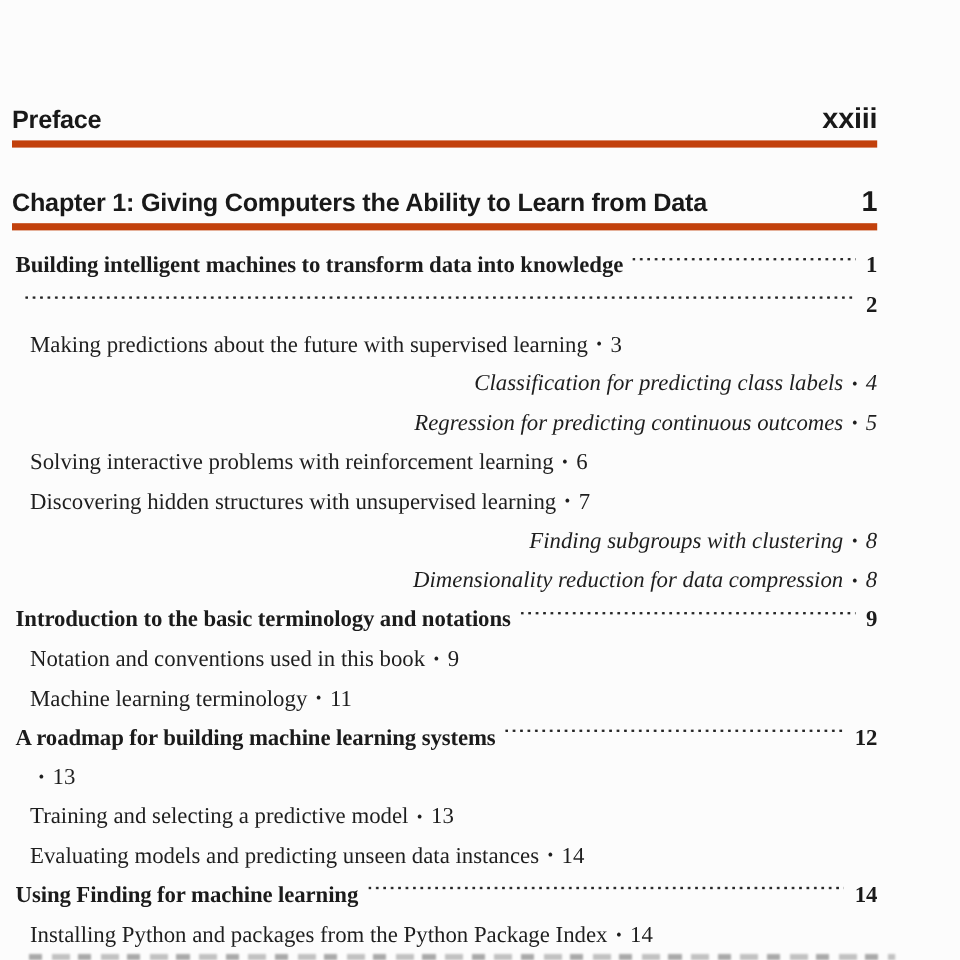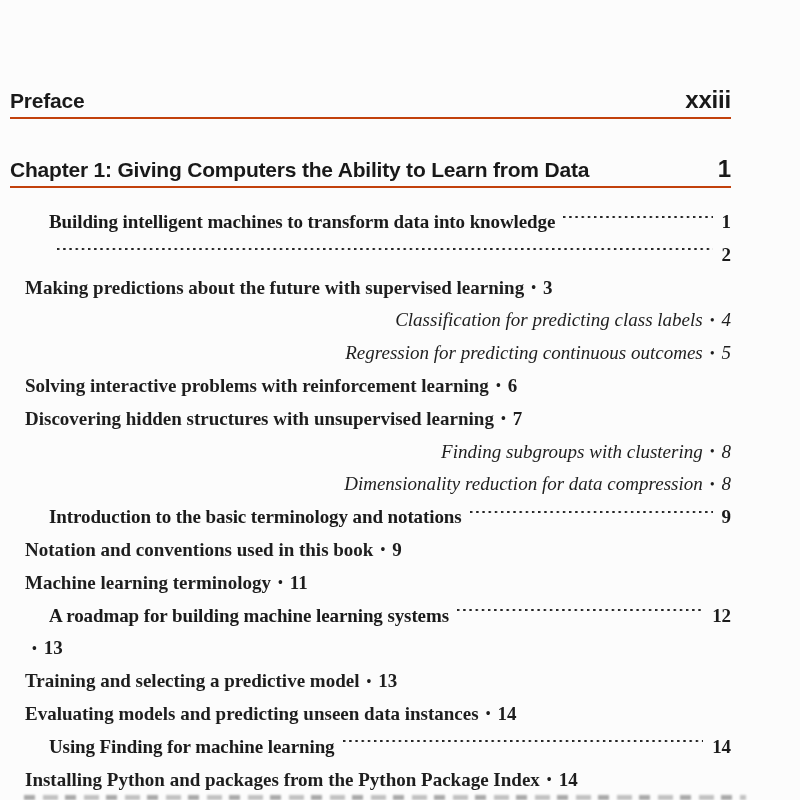--- a/index.html
+++ b/index.html
@@ -24,21 +24,21 @@
     width: 721px;
     display: flex;
     justify-content: space-between;
     align-items: baseline;
     font-family: "Liberation Sans", sans-serif;
     font-weight: 700;
     font-size: 21px;
     letter-spacing: -0.2px;
     line-height: 32px;
     color: #191919;
-    border-bottom: 2px solid #c2410c;
+    border-bottom: 6px solid #c2410c;
     white-space: nowrap;
   }
   .heading.preface { top: 84px; }
   .heading.chapter { top: 153px; }
   .heading .hpage { font-size: 24px; }
 
   
   .toc {
     position: absolute;
     top: 206px;
@@ -46,22 +46,22 @@
     width: 718px;
     font-size: 19px;
   }
   .row {
     height: 32.8px;
     line-height: 32.8px;
     display: flex;
     white-space: pre;
     align-items: baseline;
   }
-  .row.lvl0 { font-weight: 700; color: #1b1b1b; letter-spacing: -0.1px; margin-left: 36px; }
-  .row.lvl1 { padding-left: 12px; font-weight: bold; }
+  .row.lvl0 { font-weight: 700; color: #1b1b1b; letter-spacing: -0.1px; }
+  .row.lvl1 { padding-left: 12px; }
   .row.lvl2 { padding-left: 26px; font-style: italic; justify-content: flex-end; }
   .t { flex: 0 0 auto; }
   .leader { flex: 1 1 auto; position: relative; min-width: 18px; }
   .leader::after {
     content: "";
     position: absolute;
     left: 8px;
     right: 9px;
     bottom: 10px;
     height: 2.4px;

